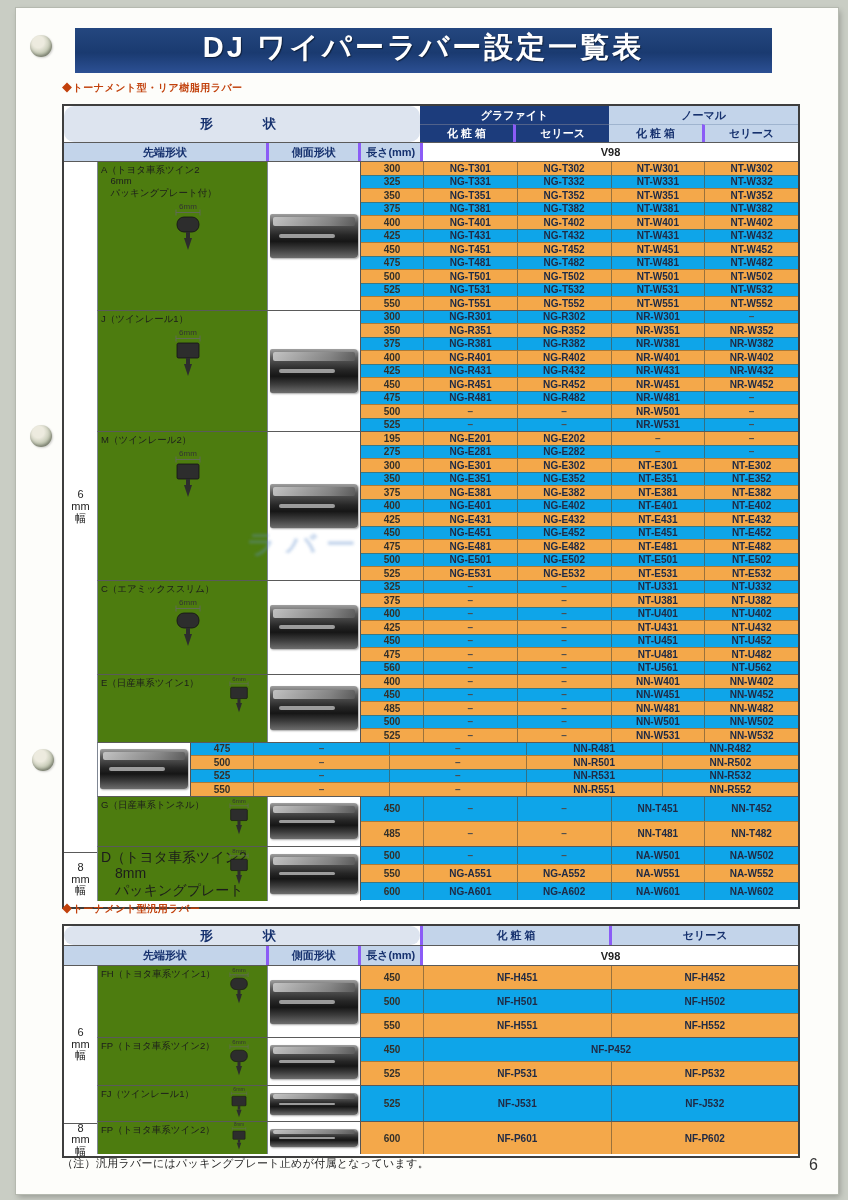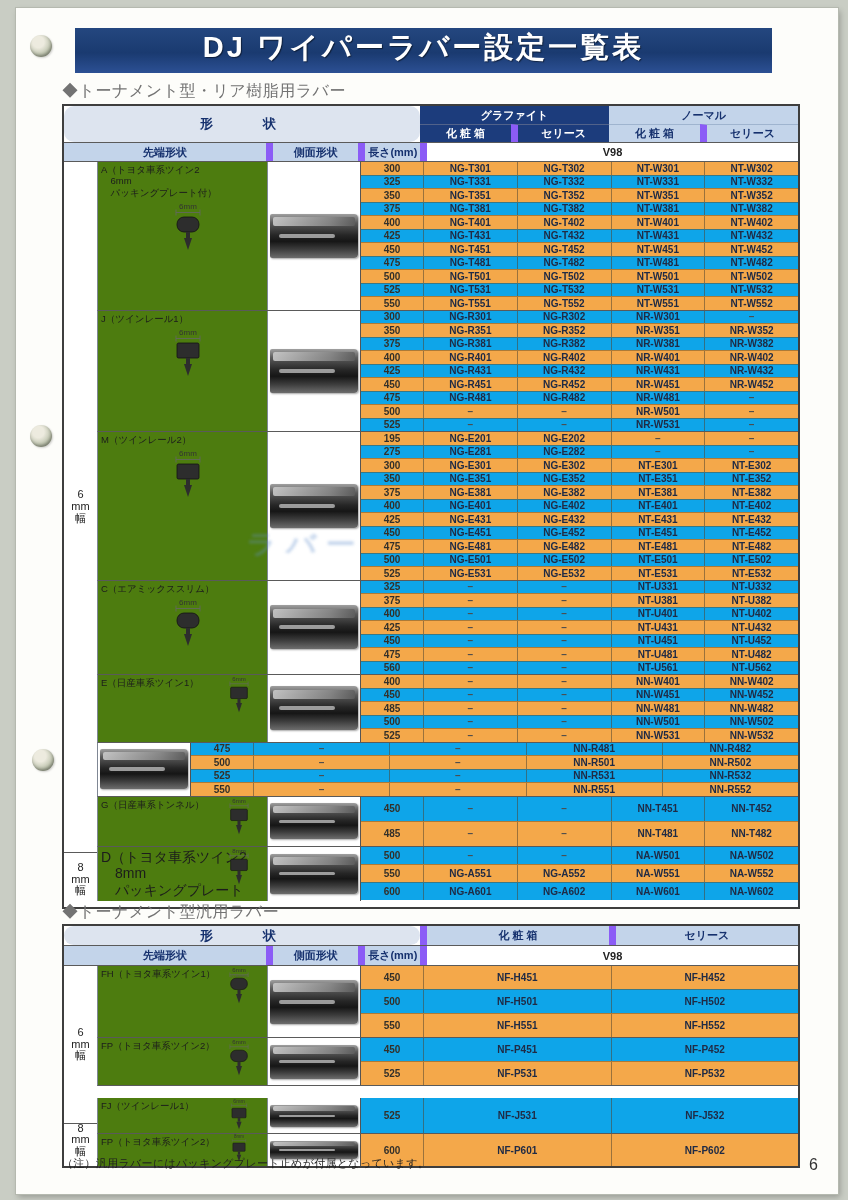--- a/index.html
+++ b/index.html
@@ -24,34 +24,34 @@
   .banner{
     position:absolute;left:59px;top:20px;width:697px;height:45px;
     background:linear-gradient(180deg,#24477f 0%,#1a3a70 55%,#2c5094 100%);
     display:flex;justify-content:center;
   }
   .banner-title{
     color:#fff;font-size:29px;font-weight:bold;letter-spacing:3px;
     text-shadow:1px 1px 1px rgba(0,0,0,.5);white-space:nowrap;
   }
   .section-title{
-    position:absolute;left:46px;color:#737373;font-size:16px;font-weight:normal;
+    position:absolute;left:46px;color:#c2410c;font-size:10px;font-weight:bold;
     letter-spacing:.5px;white-space:nowrap;
   }
   #sec1-title{top:73px;}
   #sec2-title{top:894px;}
 
   
   .dj-table{position:absolute;left:46px;width:738px;border:2px solid #3e3e3e;background:#fff;box-sizing:border-box;}
   #table1{top:96px;}
   #table2{top:916px;}
   .hrow{display:flex;}
   .hcell{
     box-sizing:border-box;display:flex;align-items:center;justify-content:center;
-    font-size:11px;font-weight:bold;color:#16316e;border-left:7px solid #8b5cf6;
+    font-size:11px;font-weight:bold;color:#16316e;border-left:3px solid #8b5cf6;
     white-space:nowrap;overflow:hidden;
   }
   .hcell:first-child{border-left:none;}
   .pale{background:#dde4ef;border-radius:10px;}
   .blue{background:#c3d4ea;}
   .navy{background:#1c3c7c;color:#fff;}
   .white{background:#fff;color:#222;font-weight:bold;}
   .t-body{display:flex;border-top:1px solid #5a5a5a;}
   .width-col{width:33px;display:flex;flex-direction:column;box-sizing:border-box;}
   .wcell{
@@ -751,31 +751,30 @@
     <rect x="27" y="31" width="4" height="6" fill="#2d2d2d"></rect>
     <polygon points="25,37 33,37 29,49" fill="#2d2d2d"></polygon>
   </svg></span>
             </div>
             <div class="side-cell">
               <div class="photo" style="height: 34px;"></div>
             </div>
             <div class="rows-col">
               <div class="drow cream">
                 <div class="cell len-cell">450</div>
-                <div class="cell code-cell">NF-P451</div>
                 <div class="cell code-cell">NF-P452</div>
               </div>
               <div class="drow orange">
                 <div class="cell len-cell">525</div>
                 <div class="cell code-cell">NF-P531</div>
                 <div class="cell code-cell">NF-P532</div>
               </div>
             </div>
           </div>
-          <div class="block short" style="height: 36px; margin-top: 12px;">
+          <div class="block short" style="height: 36px;">
             <div class="tip-cell">
               <div class="block-label">FJ（ツインレール1）</div>
               <span class="tip-fig"><svg width="44" height="32" viewBox="0 0 58 50">
     <text x="29" y="8" font-size="8" text-anchor="middle" fill="#333">6mm</text>
 
     <line x1="17" y1="11.5" x2="41" y2="11.5" stroke="#666" stroke-width="0.8"></line>
     <line x1="17" y1="8.5" x2="17" y2="14.5" stroke="#666" stroke-width="0.8"></line>
     <line x1="41" y1="8.5" x2="41" y2="14.5" stroke="#666" stroke-width="0.8"></line>
     <rect x="18" y="16" width="22" height="15" rx="1.5" fill="#2d2d2d" stroke="#111" stroke-width="0.8"></rect>
     <rect x="27" y="31" width="4" height="6" fill="#2d2d2d"></rect>

